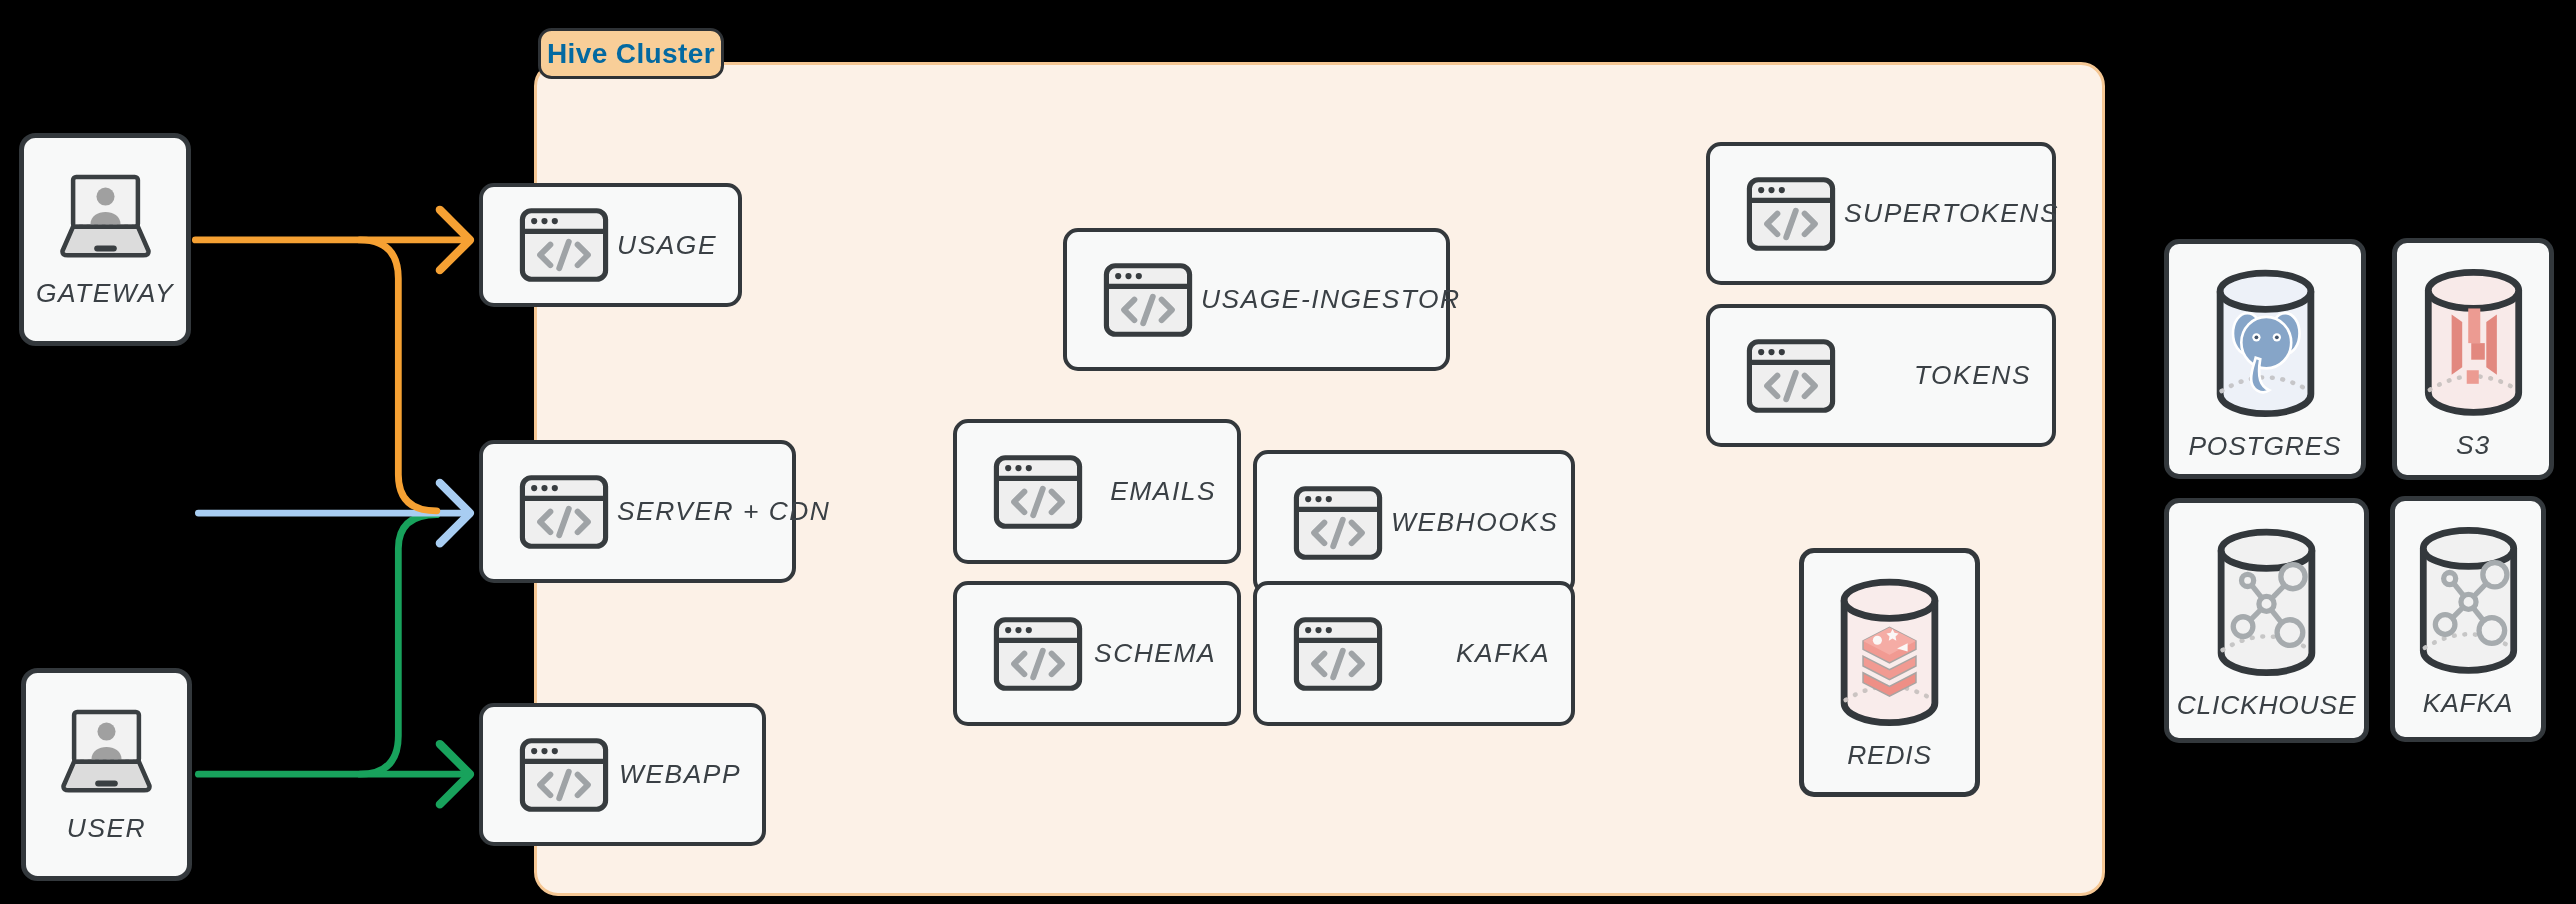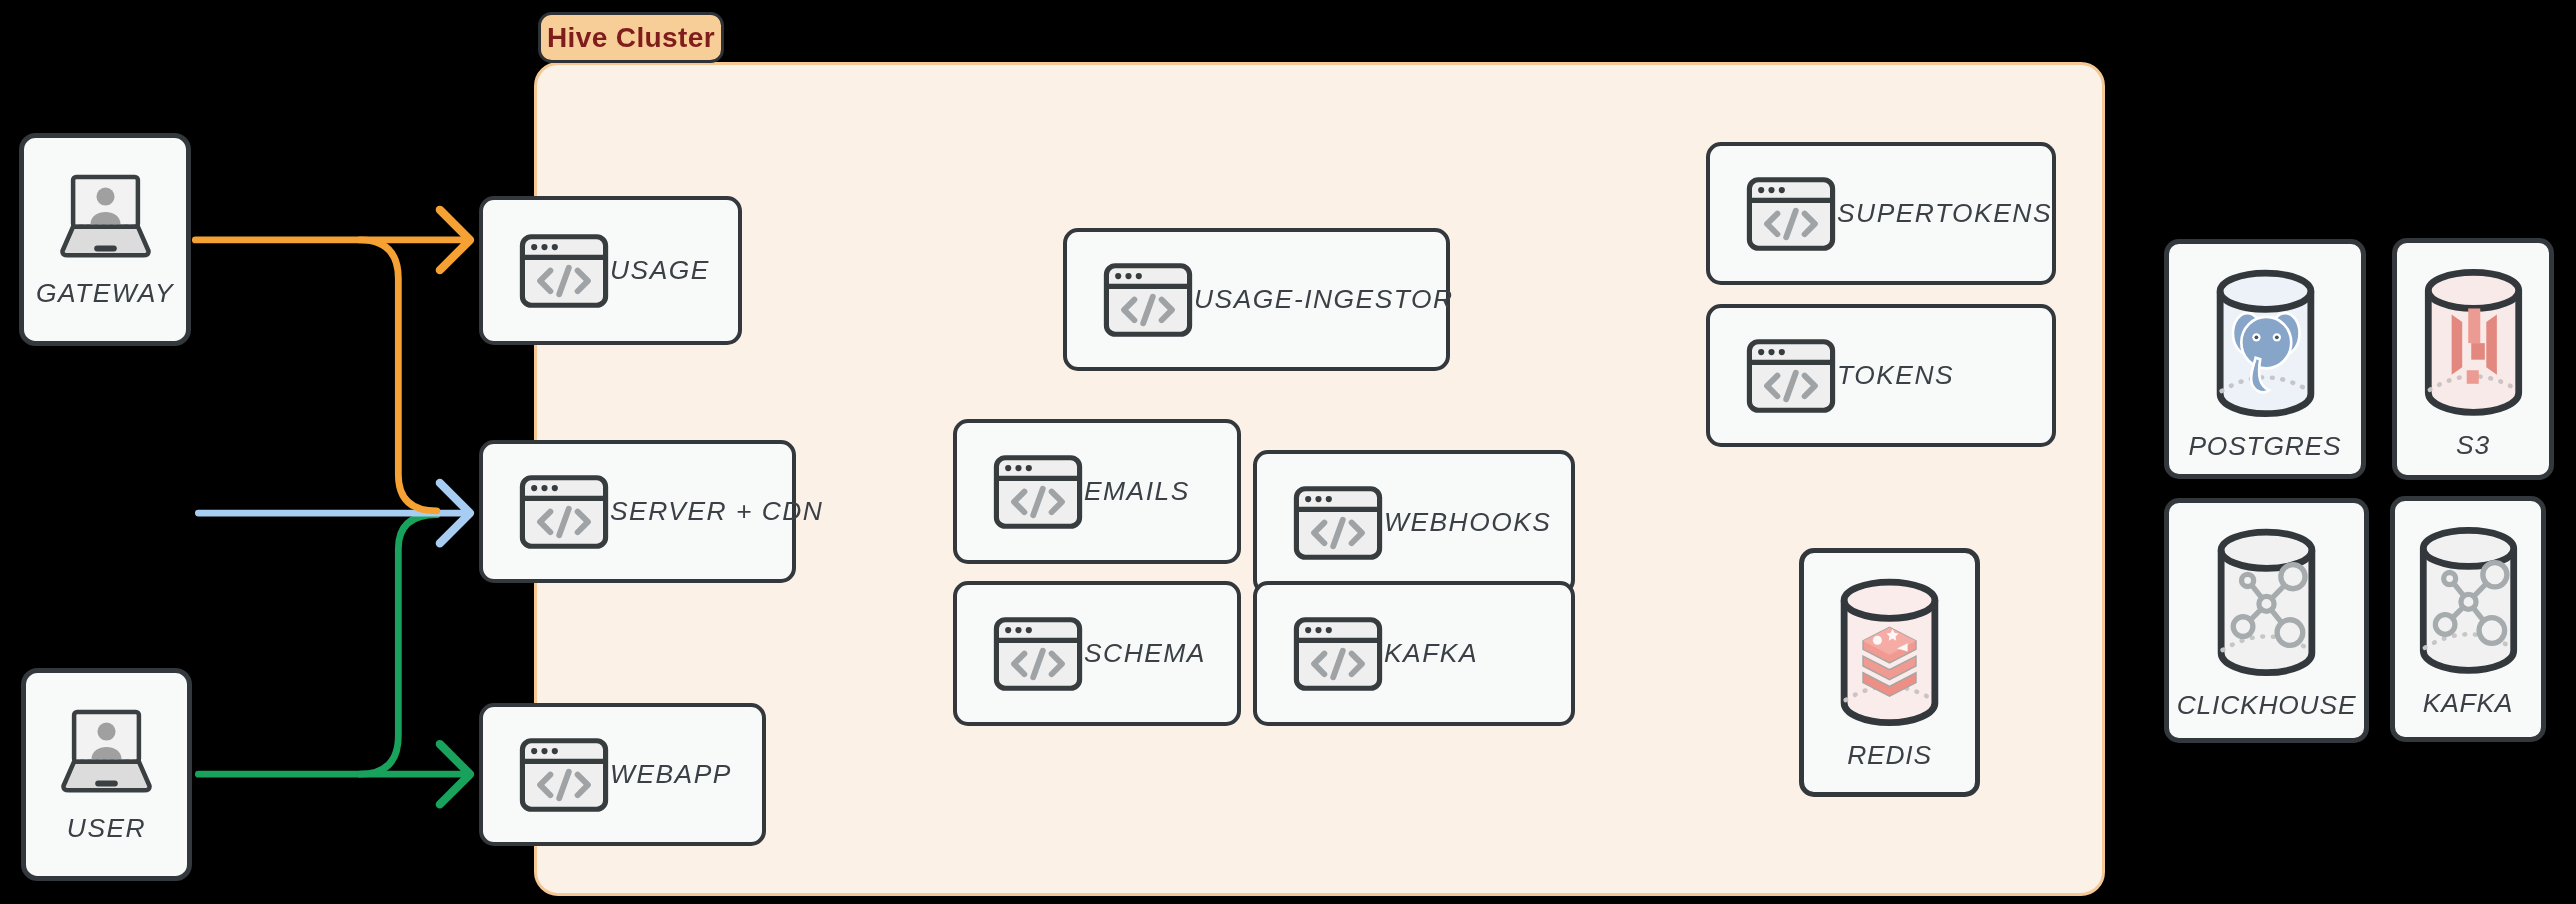--- a/index.html
+++ b/index.html
@@ -2,40 +2,40 @@
 <html style="font-size:12px"><head>
 <meta charset="utf-8">
 <style>
   html,body{margin:0;padding:0;background:#000;}
   .stage{position:relative;width:2576px;height:904px;background:#000;overflow:hidden;
          font-family:"Liberation Sans",sans-serif;}
 
   
   .cluster{position:absolute;left:534px;top:62px;width:1571px;height:834px;
            background:#FCF1E7;border:3.8px solid #F5C794;border-radius:24px;box-sizing:border-box;}
-  .pill{position:absolute;left:538px;top:12px;width:186px;height:51px;
+  .pill{position:absolute;left:538px;top:28px;width:186px;height:51px;
         background:#F8CE98;border:3.8px solid #2E3236;border-radius:13.6px;box-sizing:border-box;
         display:flex;align-items:center;justify-content:center;
-        font-size:28px;font-weight:700;color:#7f1d1d;letter-spacing:0.4px;}
+        font-size:28px;font-weight:700;color:#0369a1;letter-spacing:0.4px;}
 
   
   .arrows{position:absolute;left:0;top:0;pointer-events:none;}
 
   
   .node{position:absolute;background:#F8F9F9;border:5.3px solid #33383C;border-radius:16.6px;
         box-sizing:border-box;display:flex;flex-direction:column;align-items:center;}
   .node .laptop{width:113px;height:87px;margin-top:35px;flex:none;}
   .lbl{font-style:italic;font-size:26.4px;letter-spacing:1.5px;color:#3A4045;white-space:nowrap;}
   .node .lbl{margin-top:18px;}
 
   
   .card{position:absolute;background:#F8F9F9;border:4.5px solid #33383C;border-radius:15px;
         box-sizing:border-box;display:flex;align-items:center;padding:0 21px 0 35px;}
   .card .browser{width:92px;height:78px;flex:none;}
-  .card .lbl{flex:1;text-align:left;}
+  .card .lbl{flex:1;text-align:right;padding-left:7px;}
 
   
   .store{position:absolute;background:#F8F9F9;border:5.3px solid #33383C;border-radius:15px;
          box-sizing:border-box;display:flex;flex-direction:column;align-items:center;}
   .store .cyl{width:121px;height:155px;margin-top:22.6px;flex:none;}
   .store.narrow .cyl{width:113px;}
   .store .lbl{margin-top:9px;letter-spacing:0.8px;}
 </style>
 </head>
 <body>
@@ -146,21 +146,21 @@
       </svg>
     <div class="lbl">GATEWAY</div>
   </div>
   <div class="node" style="left:21px;top:668px;width:171px;height:213px;">
     <svg class="laptop" viewBox="0 0 150 115" width="113" height="87">
         <use href="#sym-laptop"></use>
       </svg>
     <div class="lbl">USER</div>
   </div>
 
-  <div class="card" style="left:479px;top:196px;width:263px;height:149px;">
+  <div class="card" style="left:479px;top:183px;width:263px;height:124px;">
     <svg class="browser" viewBox="0 0 122 103" width="92" height="78">
         <use href="#sym-browser"></use>
       </svg>
     <div class="lbl">USAGE</div>
   </div>
   <div class="card" style="left:479px;top:440px;width:317px;height:143px;">
     <svg class="browser" viewBox="0 0 122 103" width="92" height="78">
         <use href="#sym-browser"></use>
       </svg>
     <div class="lbl">SERVER + CDN</div>

